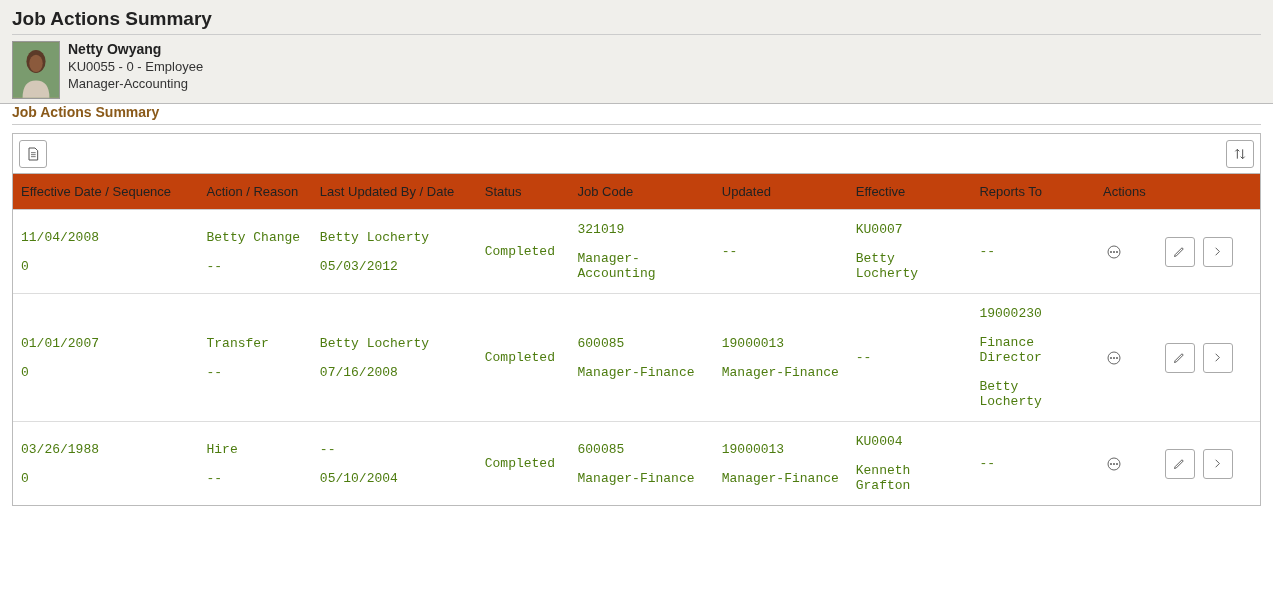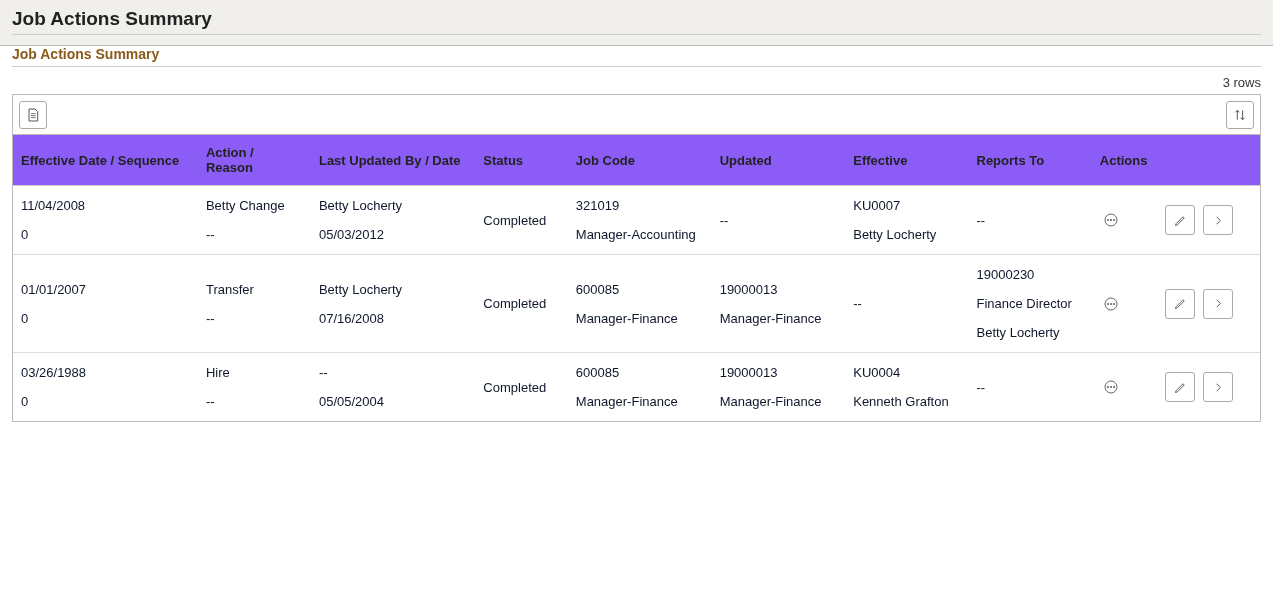--- a/index.html
+++ b/index.html
@@ -120,39 +120,40 @@
       height: 16px;
       stroke: #555;
       fill: none;
     }
     .grid-table {
       width: 100%;
       border-collapse: collapse;
     }
     .grid-table thead th {
       text-align: left;
-      font-weight: bold;
+      font-weight: normal;
       font-size: 13px;
       color: #222;
       padding: 10px 8px;
       border-bottom: 1px solid #ccc;
-      background: #8b5cf6;
+      background: #c2410c;
       vertical-align: middle;
     }
     .grid-table tbody tr {
       border-bottom: 1px solid #ddd;
     }
     .grid-table tbody tr:last-child {
       border-bottom: none;
     }
     .grid-table td {
       padding: 12px 8px;
       vertical-align: middle;
       font-size: 13px;
-      color: #0f172a;
+      color: #4d7c0f;
+      font-family: Liberation Mono, monospace;
     }
     .cell-stack {
       display: flex;
       flex-direction: column;
       gap: 14px;
     }
     .actions-cell {
       display: flex;
       align-items: center;
       gap: 8px;
@@ -201,28 +202,42 @@
     .col-reports { width: 120px; }
     .col-actions { width: 60px; }
     .col-rowactions { width: 100px; }
   </style>
 </head>
 <body>
 
 <div class="header-section">
   <div class="page-title">Job Actions Summary</div>
   <hr class="header-divider">
+  <div class="employee-block">
+    <div class="avatar">
+      <svg viewBox="0 0 48 58">
+        <rect width="48" height="58" fill="#7a9b6e"></rect>
+        <ellipse cx="24" cy="20" rx="10" ry="12" fill="#5b3a28"></ellipse>
+        <ellipse cx="24" cy="22" rx="7" ry="9" fill="#8b5a3c"></ellipse>
+        <path d="M10 58 Q10 40 24 40 Q38 40 38 58 Z" fill="#d4c8b8"></path>
+      </svg>
+    </div>
+    <div class="employee-info">
+      <div class="employee-name">Netty Owyang</div>
+      <div class="employee-line">KU0055 - 0 - Employee</div>
+      <div class="employee-line">Manager-Accounting</div>
+    </div>
+  </div>
 </div>
 
 <div class="content-area">
 
 
   <div class="section-title">Job Actions Summary</div>
 
-  <div class="rows-count">3 rows</div>
 
   <div class="grid-wrapper">
     <div class="grid-toolbar">
       <div class="toolbar-icon-btn">
         <svg viewBox="0 0 24 24">
           <path d="M6 3h9l4 4v14H6z" stroke-width="1.5"></path>
           <path d="M9 10h7M9 13h7M9 16h7" stroke-width="1.2"></path>
         </svg>
       </div>
       <div class="toolbar-icon-btn">
@@ -393,21 +408,21 @@
             </td>
             <td>
               <div class="cell-stack">
                 <div>Hire</div>
                 <div>--</div>
               </div>
             </td>
             <td>
               <div class="cell-stack">
                 <div>--</div>
-                <div>05/05/2004</div>
+                <div>05/10/2004</div>
               </div>
             </td>
             <td>Completed</td>
             <td>
               <div class="cell-stack">
                 <div>600085</div>
                 <div>Manager-Finance</div>
               </div>
             </td>
             <td>

